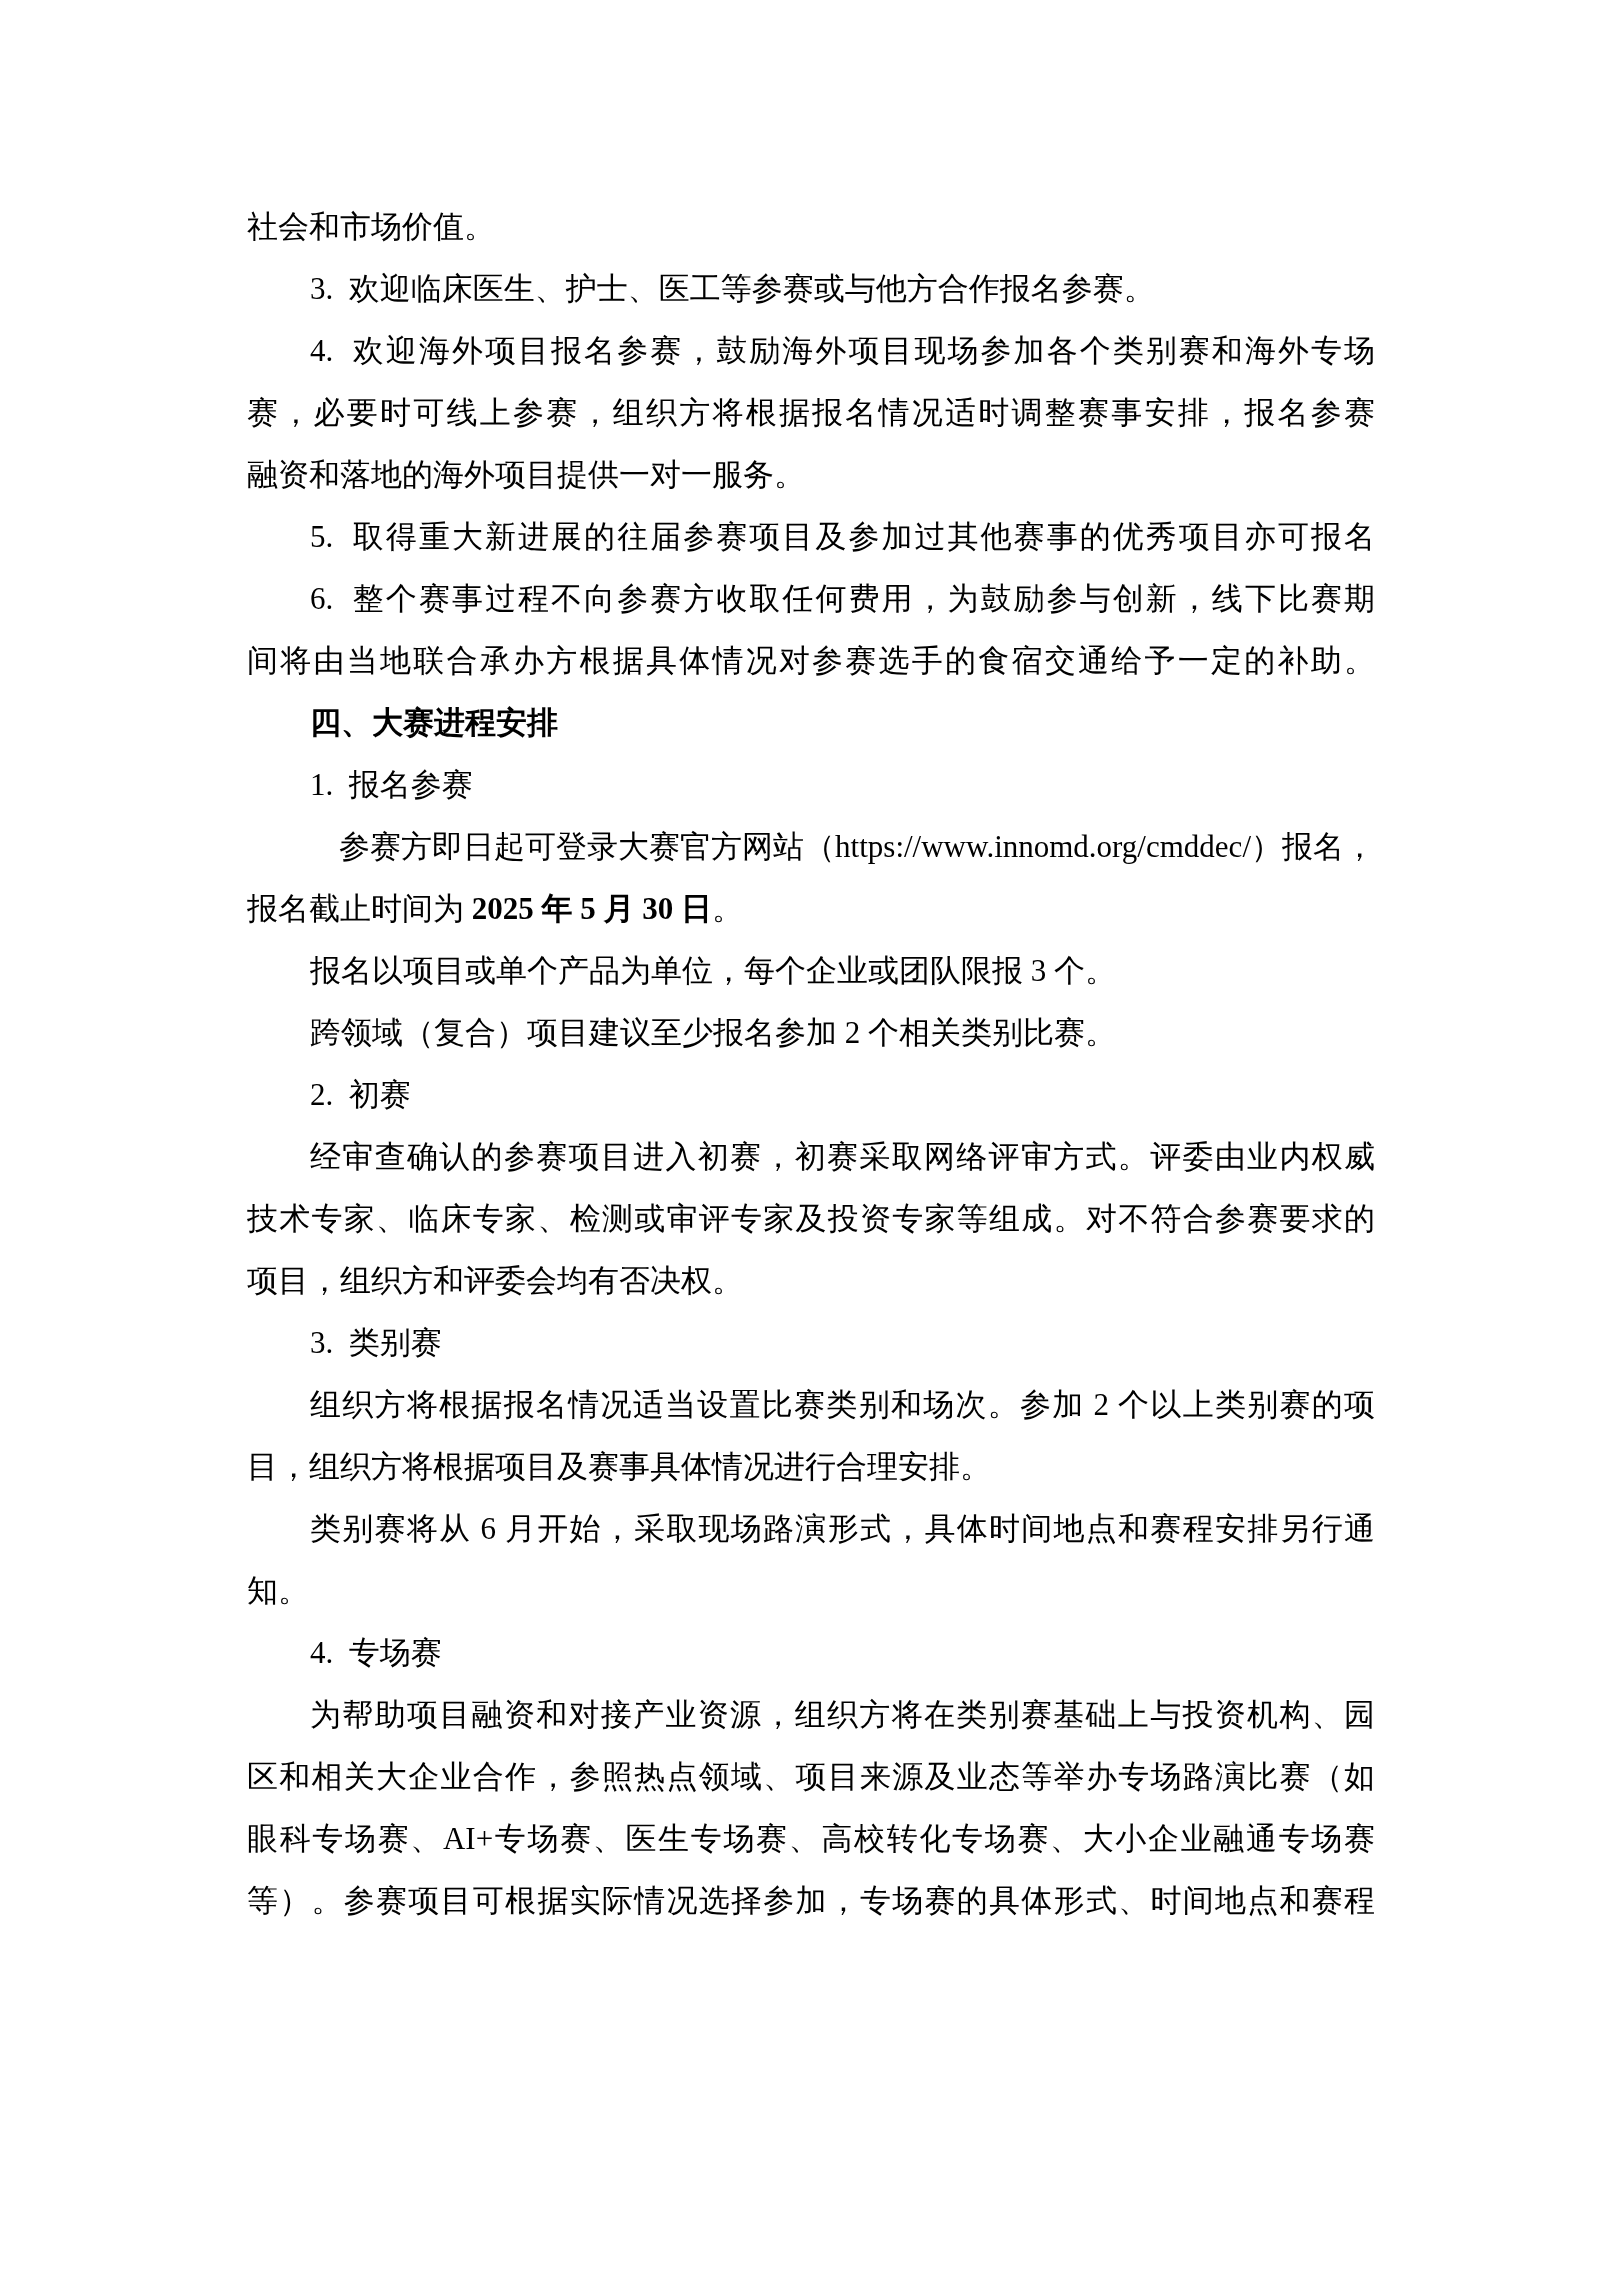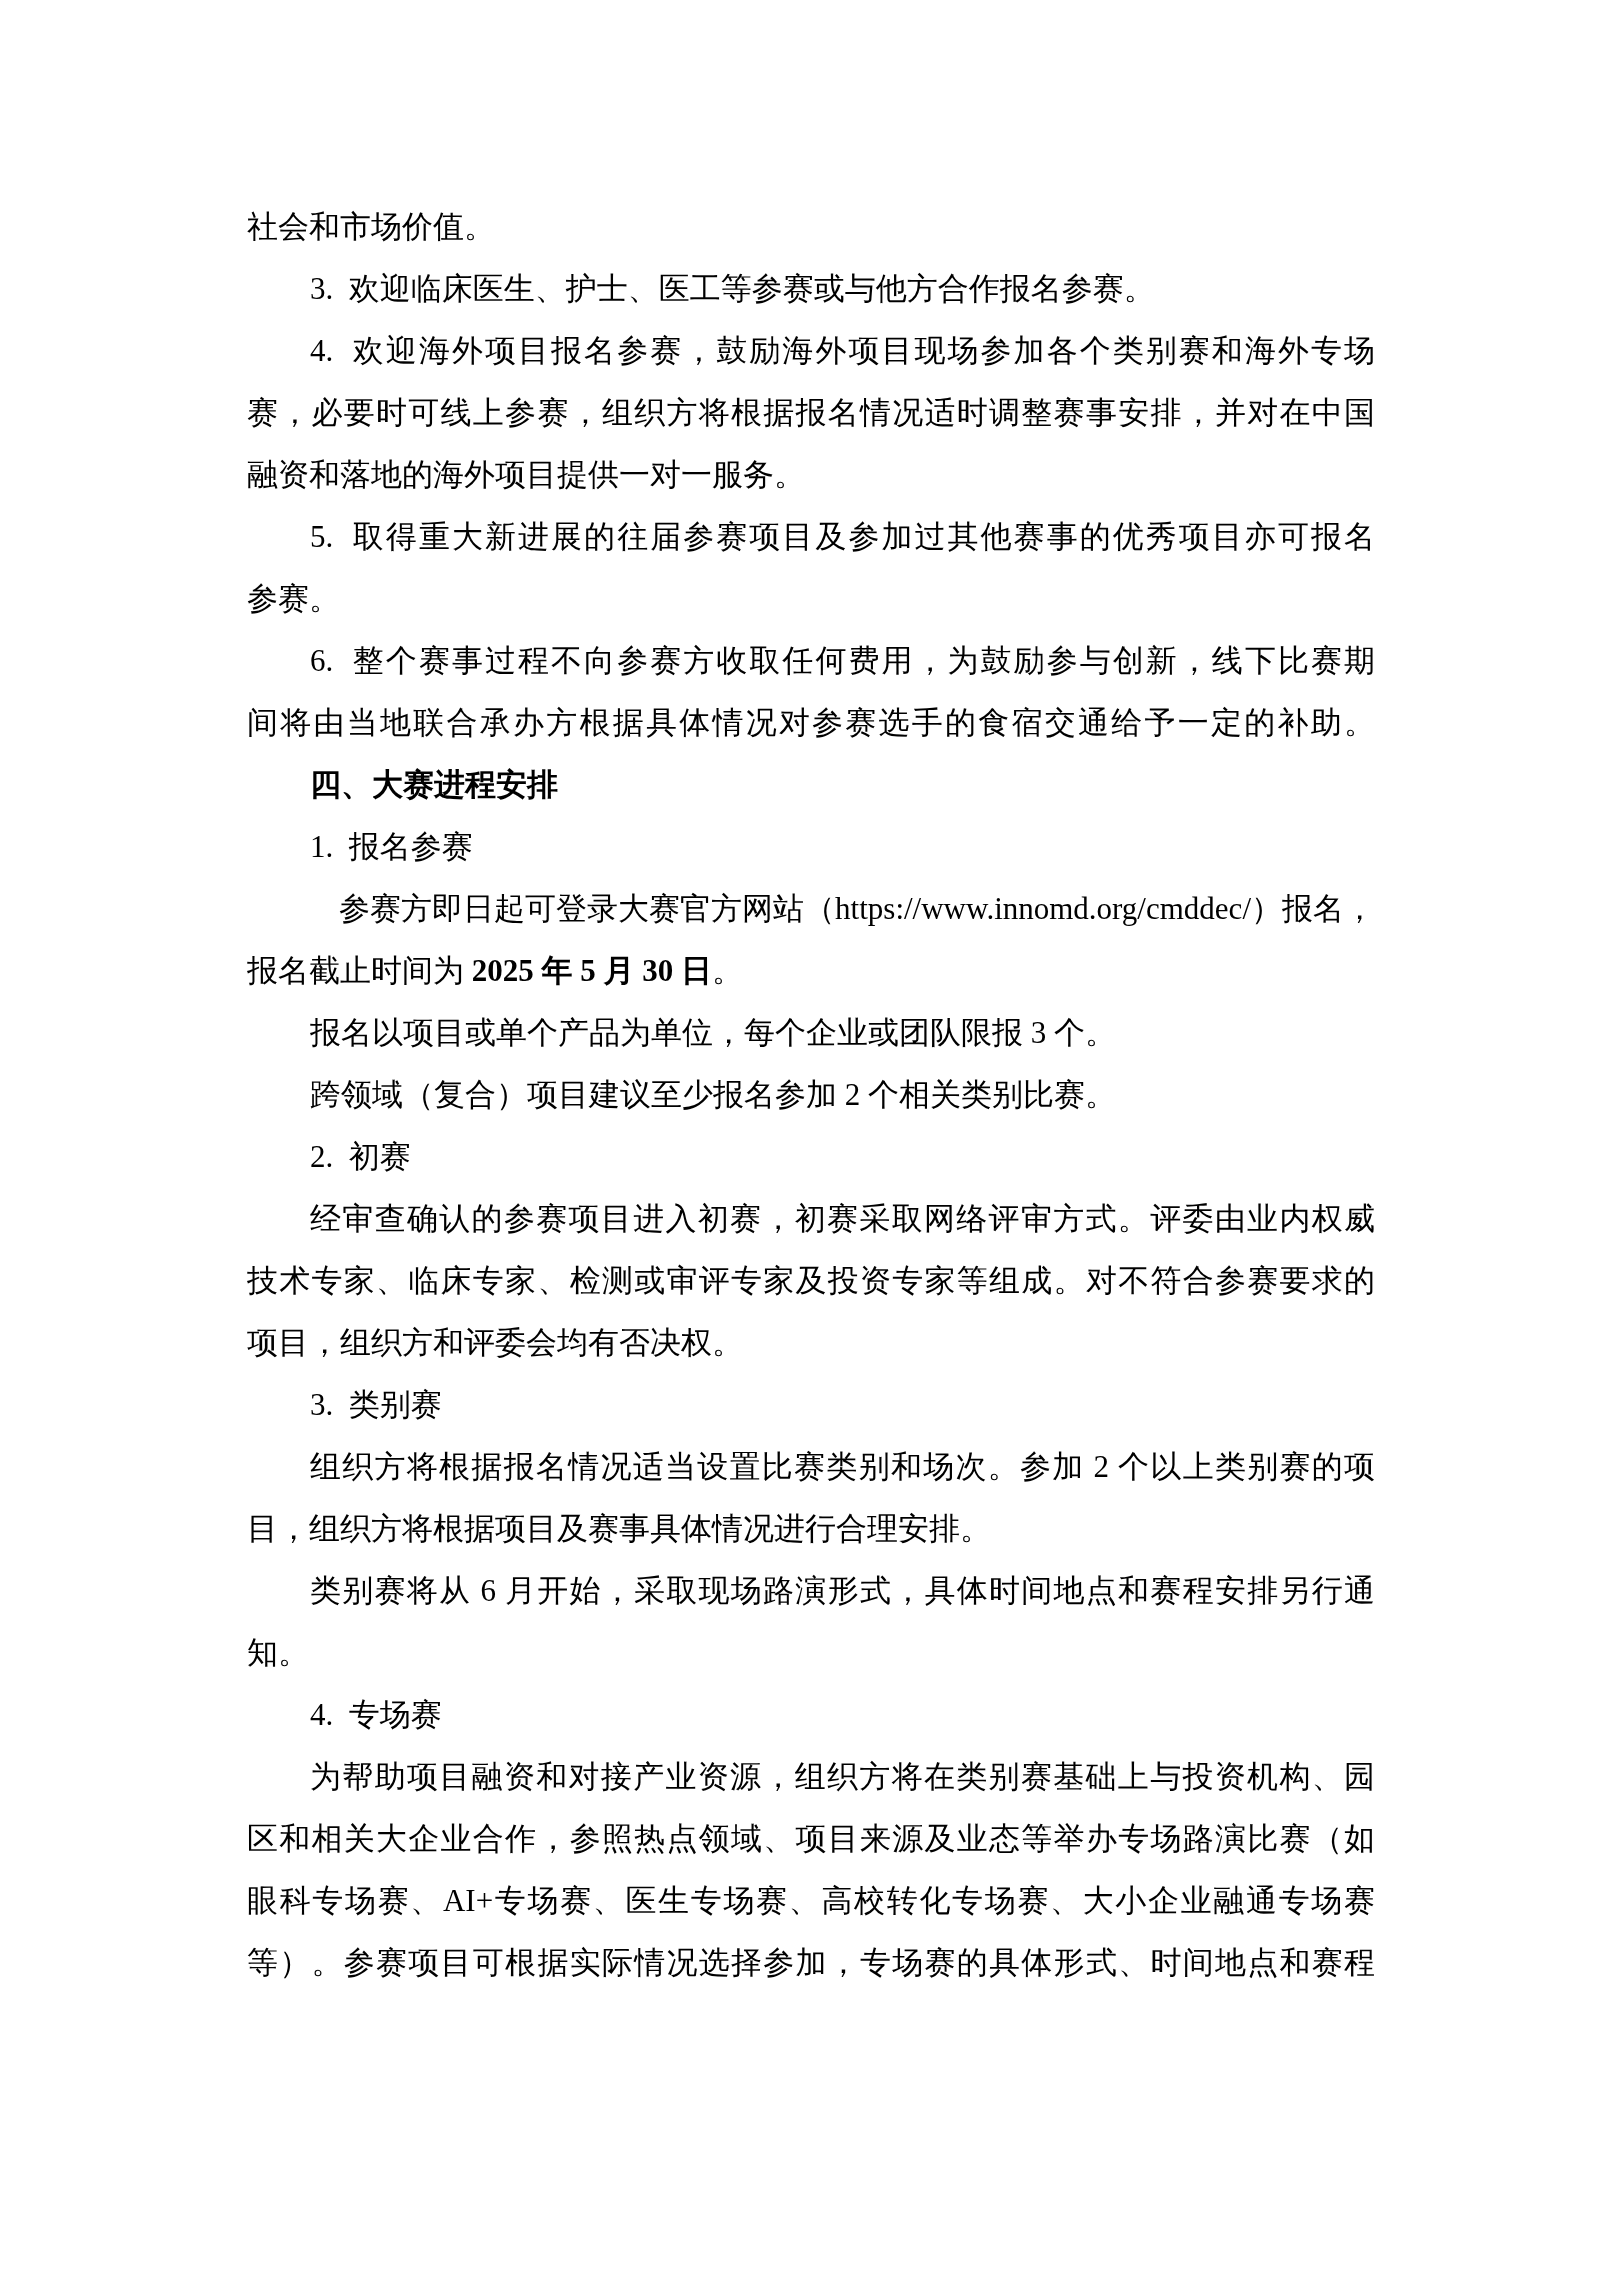--- a/index.html
+++ b/index.html
@@ -60,24 +60,23 @@
   }
 </style>
 </head>
 <body>
 
 <div class="page">
   <div class="text-block" id="lines">
       <div class="line"><span>社会和市场价值。</span></div>
       <div class="line indent"><span>3.  欢迎临床医生、护士、医工等参赛或与他方合作报名参赛。</span></div>
       <div class="line indent stretch"><span>4.  欢迎海外项目报名参赛，鼓励海外项目现场参加各个类别赛和海外专场</span></div>
-      <div class="line stretch"><span>赛，必要时可线上参赛，组织方将根据报名情况适时调整赛事安排，并对在中国</span></div>
+      <div class="line stretch"><span>赛，必要时可线上参赛，组织方将根据报名情况适时调整赛事安排，报名参赛</span></div>
       <div class="line"><span>融资和落地的海外项目提供一对一服务。</span></div>
       <div class="line indent stretch"><span>5.  取得重大新进展的往届参赛项目及参加过其他赛事的优秀项目亦可报名</span></div>
-      <div class="line"><span>参赛。</span></div>
       <div class="line indent stretch"><span>6.  整个赛事过程不向参赛方收取任何费用，为鼓励参与创新，线下比赛期</span></div>
       <div class="line stretch"><span>间将由当地联合承办方根据具体情况对参赛选手的食宿交通给予一定的补助。</span></div>
       <div class="line indent heading"><span>四、大赛进程安排</span></div>
       <div class="line indent"><span>1.  报名参赛</span></div>
       <div class="line indent nowrap"><span>参赛方即日起可登录大赛官方网站（https://www.innomd.org/cmddec/）报名，</span></div>
       <div class="line"><span>报名截止时间为 </span><span class="b">2025 年 5 月 30 日</span><span>。</span></div>
       <div class="line indent"><span>报名以项目或单个产品为单位，每个企业或团队限报 3 个。</span></div>
       <div class="line indent"><span>跨领域（复合）项目建议至少报名参加 2 个相关类别比赛。</span></div>
       <div class="line indent"><span>2.  初赛</span></div>
       <div class="line indent stretch"><span>经审查确认的参赛项目进入初赛，初赛采取网络评审方式。评委由业内权威</span></div>

